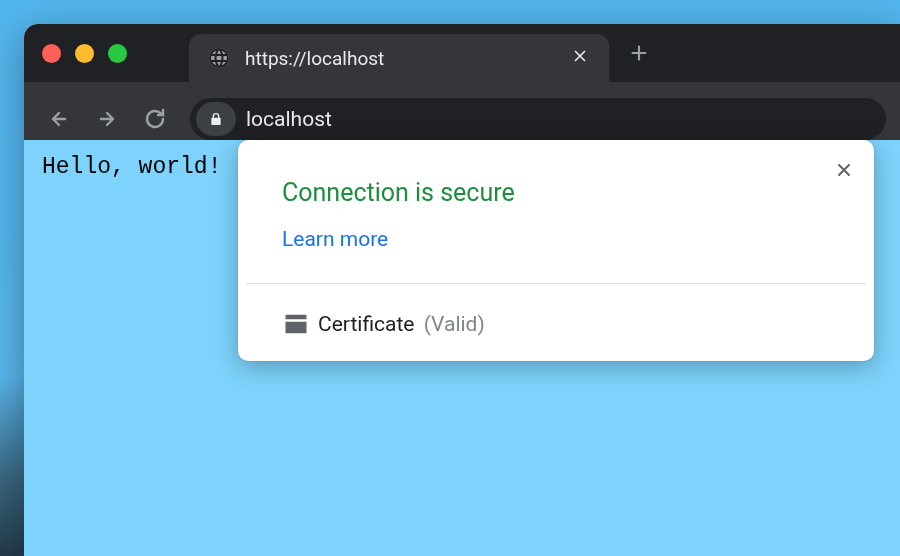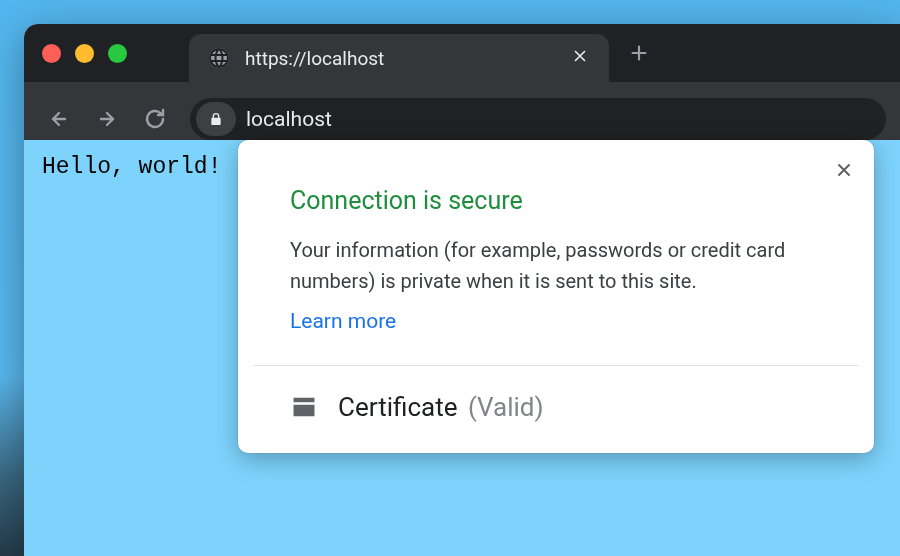--- a/index.html
+++ b/index.html
@@ -120,38 +120,38 @@
   }
 
   .popover {
     position: absolute;
     top: 0px;
     left: 214px;
     width: 636px;
     background: #fff;
     border-radius: 10px;
     box-shadow: 0 6px 24px rgba(0,0,0,0.28), 0 0 0 1px rgba(0,0,0,0.05);
-    padding: 16px;
+    padding: 8px;
     color: #202124;
   }
   .popover .pop-close {
     position: absolute;
     top: 14px; right: 14px;
     width: 32px; height: 32px;
     color: #5f6368;
     display:flex; align-items:center; justify-content:center;
     cursor:pointer;
   }
   .popover .pop-close svg { width:20px; height:20px; }
   .pop-body { padding: 30px 36px 32px 36px; }
   .pop-title { color: #1e8e3e; font-size: 25px; font-weight: 400; margin-bottom: 20px; }
   .pop-desc { color: #3c4043; font-size: 20px; line-height: 1.55; margin-bottom: 12px; }
   .pop-link { color: #1a73e8; font-size: 21px; text-decoration: none; cursor:pointer; }
   .pop-sep { height: 1px; background: #e0e0e0; margin: 0; }
-  .pop-row { display:flex; align-items:center; padding: 26px 36px 15px 36px; gap: 20px; font-size: 26px; color:#202124; }
+  .pop-row { display:flex; align-items:center; padding: 26px 36px 15px 36px; gap: 8px; font-size: 21px; color:#202124; }
   .pop-row .cert-icon { width:28px; height:28px; flex-shrink:0; }
   .pop-row .muted { color:#80868b; margin-left:4px; }
 
   
   .scenic {
     position: absolute;
     left: 0; bottom: 0;
     width: 24px; height: 180px;
     background: linear-gradient(180deg, #5ab8ef 0%, #3b6a84 55%, #243b4a 100%);
   }
@@ -224,21 +224,20 @@
     <div class="page-text">Hello, world!</div>
 
     <div class="popover">
       <div class="pop-close">
         <svg viewBox="0 0 24 24">
             <path d="M18 6 6 18M6 6l12 12" stroke="#5f6368" stroke-width="2.4" stroke-linecap="round"></path>
           </svg>
       </div>
       <div class="pop-body">
         <div class="pop-title">Connection is secure</div>
-        <div class="pop-desc">Your information (for example, passwords or credit card numbers) is private when it is sent to this site.</div>
         <a class="pop-link">Learn more</a>
       </div>
       <div class="pop-sep"></div>
       <div class="pop-row">
         <span class="cert-icon">
           <svg viewBox="0 0 24 24" fill="#5f6368">
               <path d="M3 4h18v4H3V4Zm0 6h18v10H3V10Zm3 3h3v3H6v-3Z"></path>
             </svg>
         </span>
         <span>

